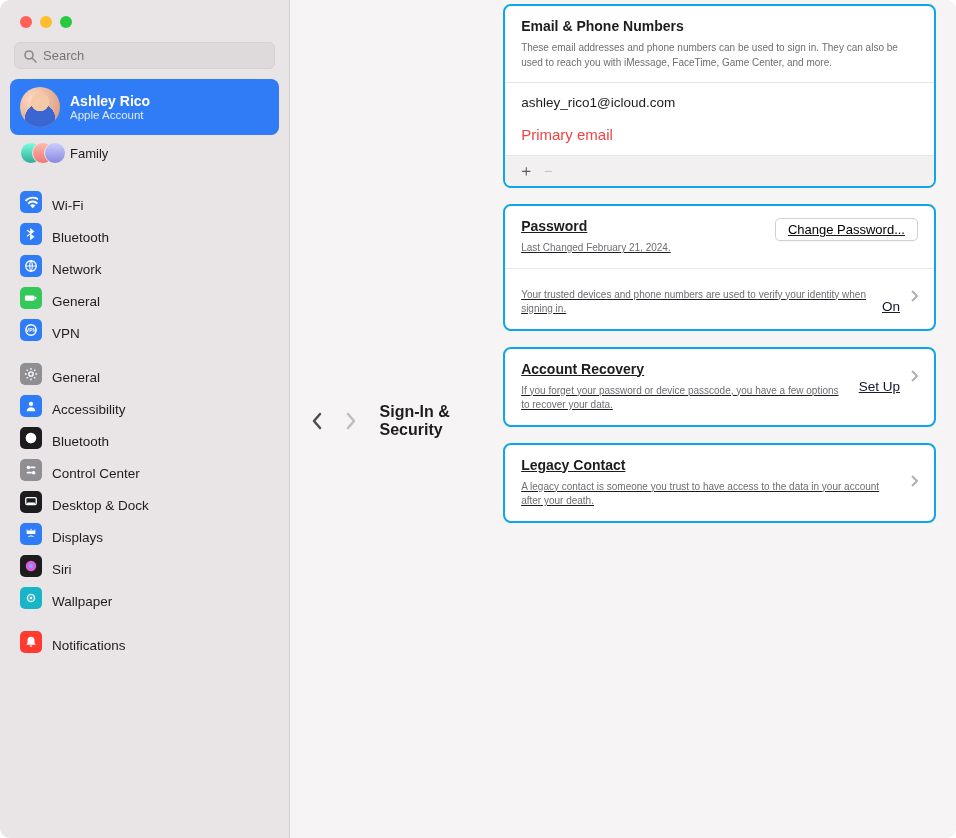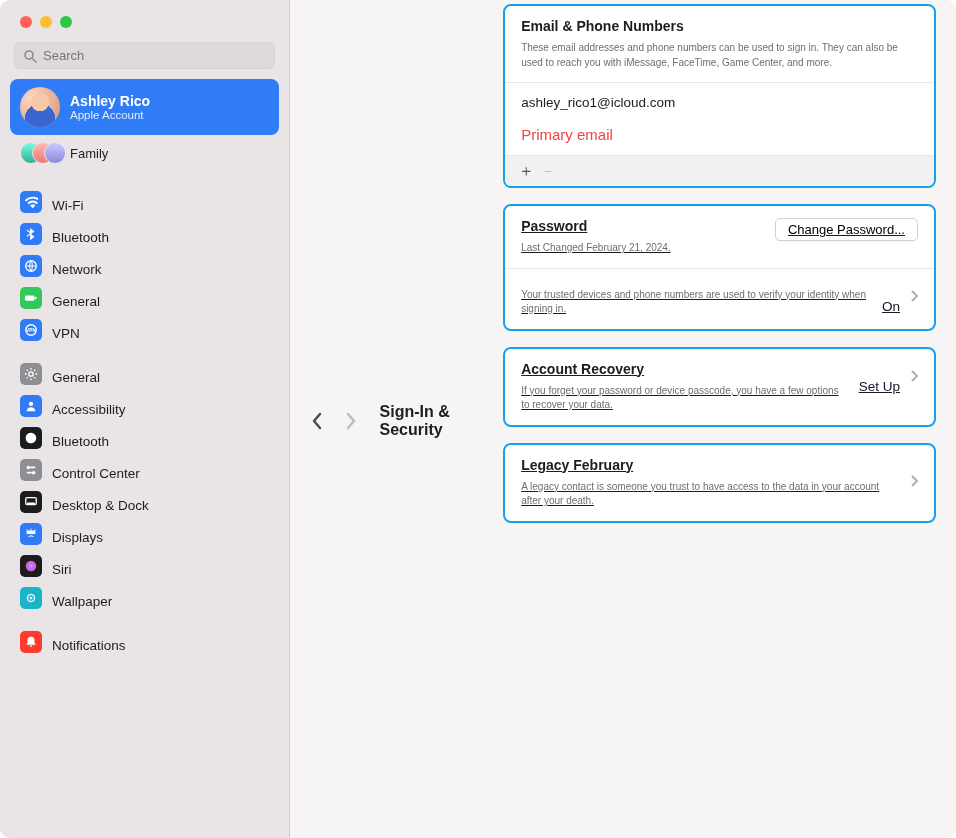--- a/index.html
+++ b/index.html
@@ -359,21 +359,21 @@
             <div class="chevron"><svg viewBox="0 0 8 12">
                   <path d="M2 1l5 5-5 5"></path>
                 </svg></div>
           </div>
         </div>
       </div>
 
       <div class="panel">
         <div class="section sec-row">
           <div class="left">
-            <div class="sec-title">Legacy February</div>
+            <div class="sec-title">Legacy Contact</div>
             <div class="sec-desc">A legacy contact is someone you trust to have access to the data in your account after your death.</div>
           </div>
           <div class="chevron"><svg viewBox="0 0 8 12">
                 <path d="M2 1l5 5-5 5"></path>
               </svg></div>
         </div>
       </div>
 
 
     </div>

